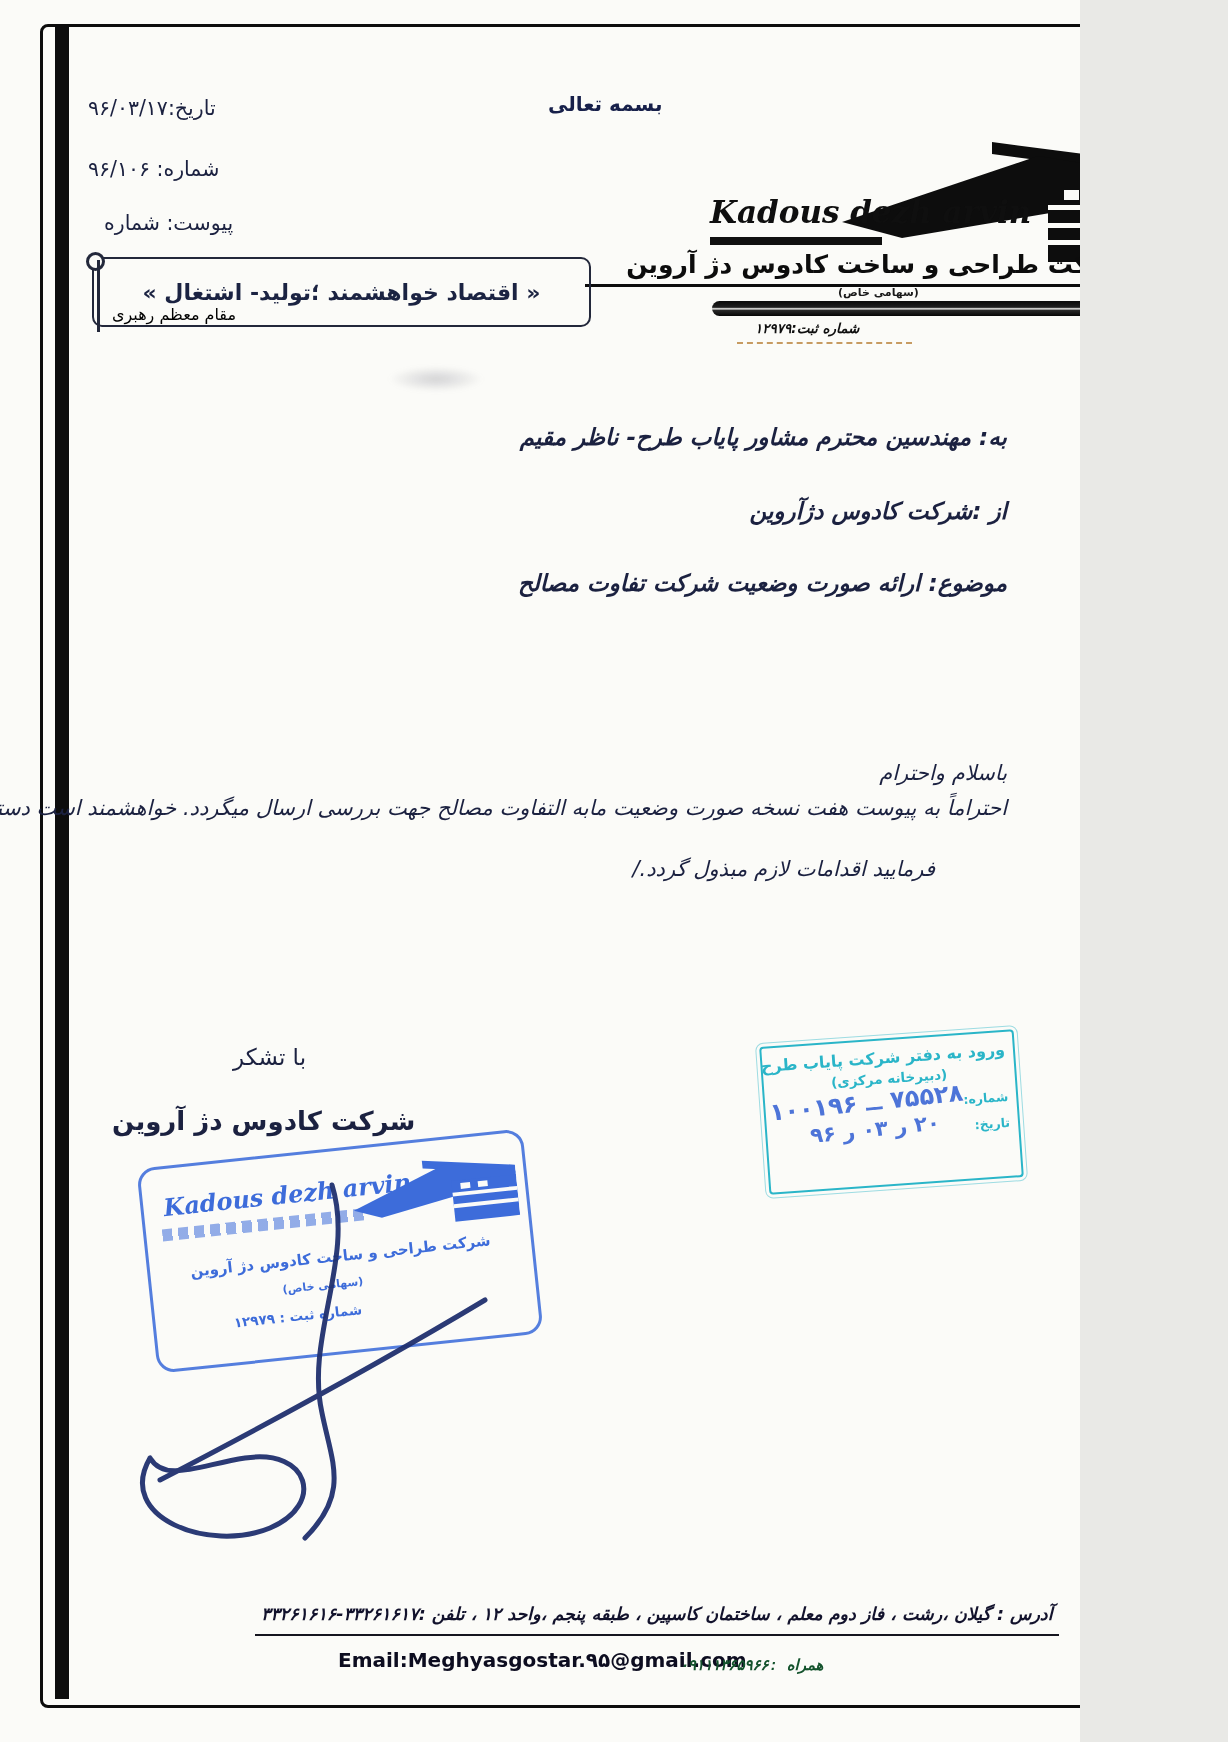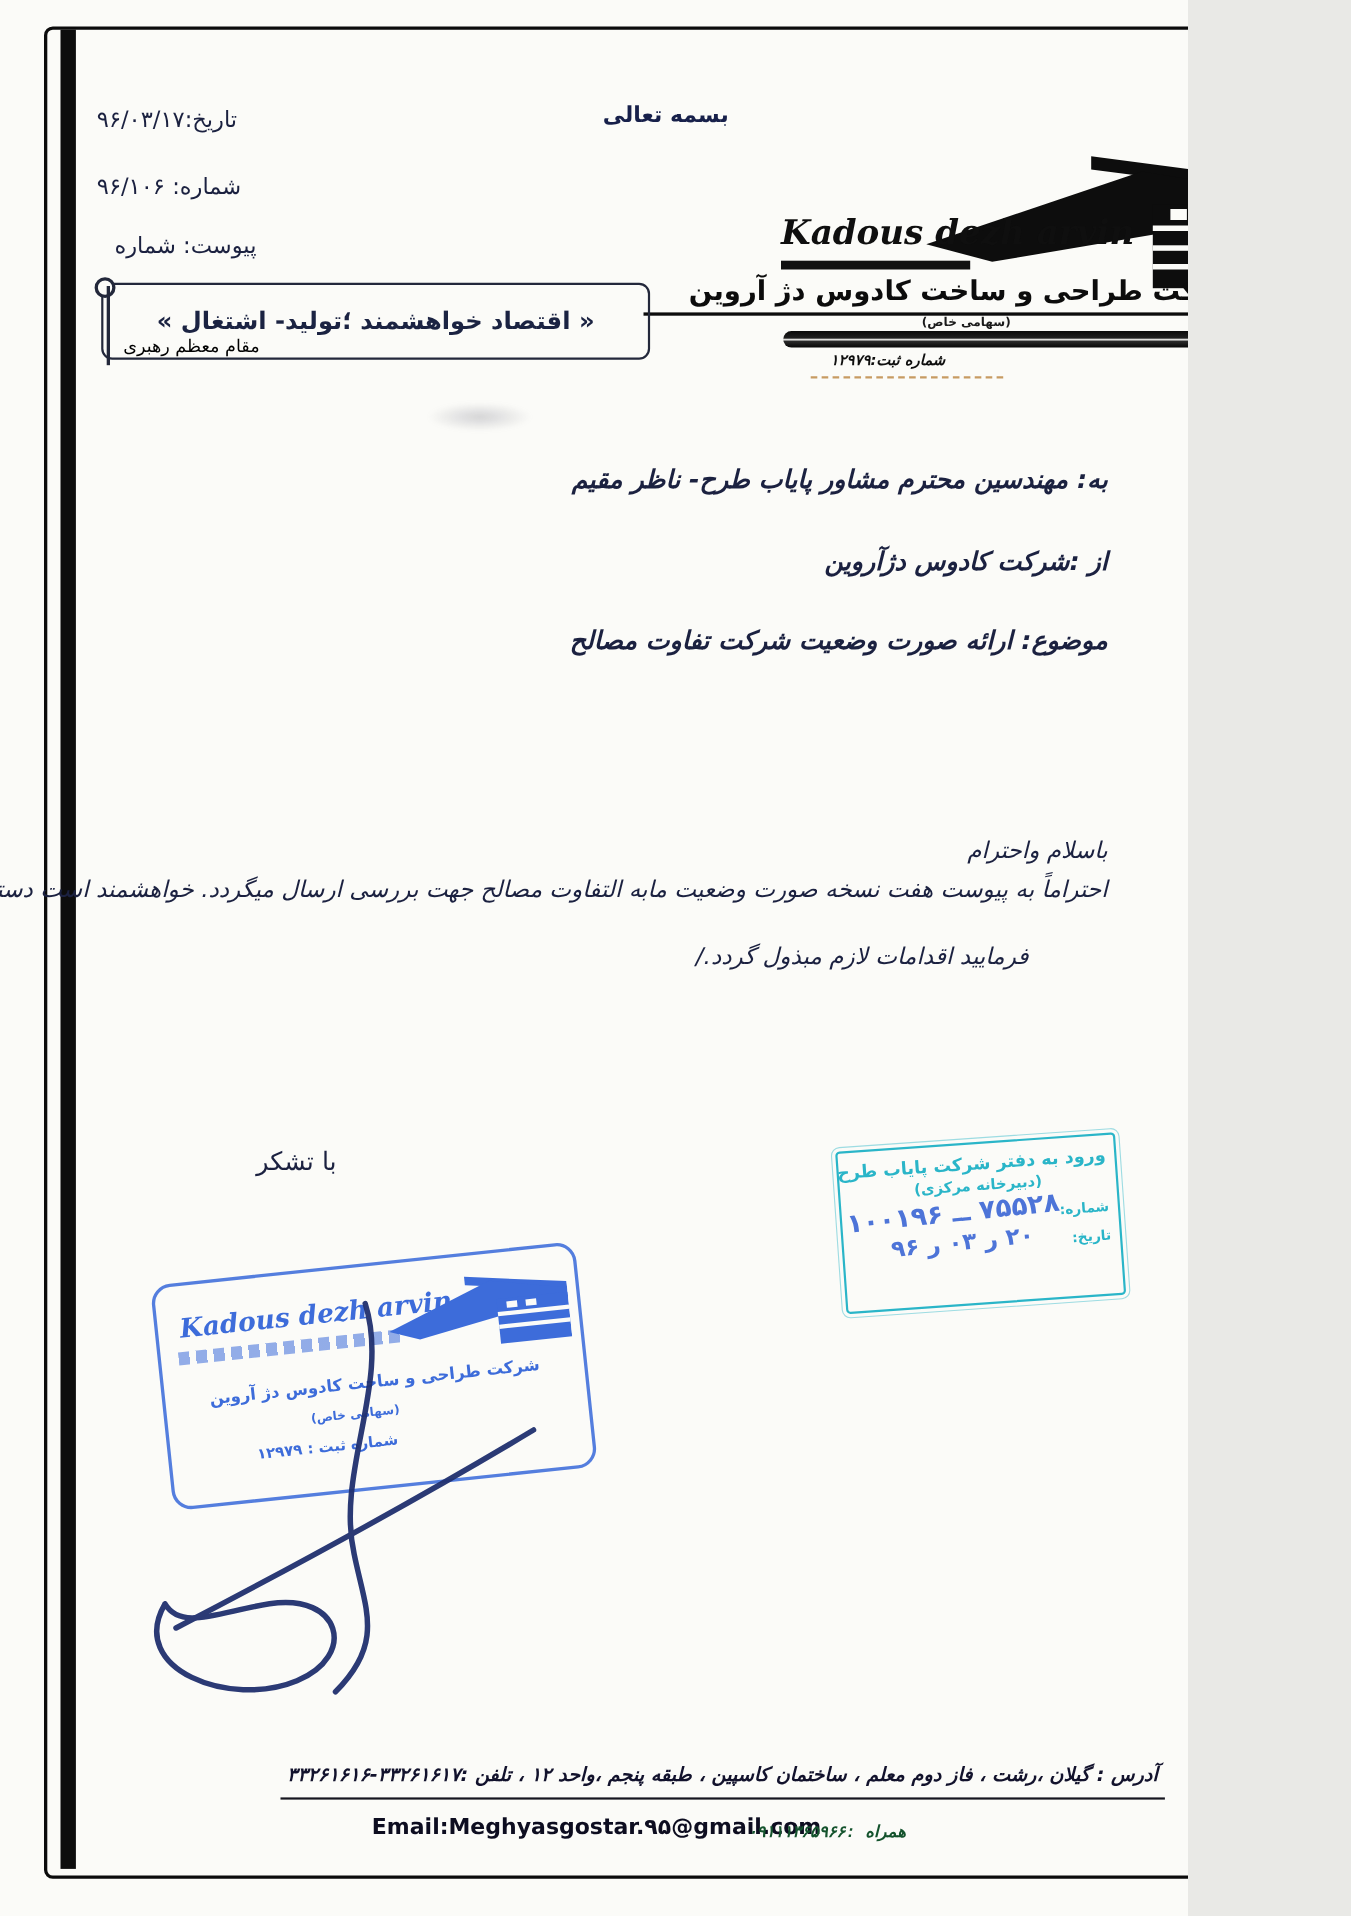--- a/index.html
+++ b/index.html
@@ -121,20 +121,21 @@
   <div class="abs smudge"></div>
 
   <div class="abs rtl bline b-bold to-line">به: مهندسین محترم مشاور پایاب طرح- ناظر مقیم</div>
   <div class="abs rtl bline b-bold from-line">از :شرکت کادوس دژآروین</div>
   <div class="abs rtl bline b-bold subject-line">موضوع: ارائه صورت وضعیت شرکت تفاوت مصالح</div>
   <div class="abs rtl bline b-reg salutation">باسلام واحترام</div>
   <div class="abs rtl bline b-reg par1">احتراماً به پیوست هفت نسخه صورت وضعیت مابه التفاوت مصالح  جهت بررسی ارسال میگردد. خواهشمند است دستور</div>
   <div class="abs rtl bline b-reg par2">فرمایید اقدامات لازم مبذول گردد./</div>
 
   <div class="abs rtl thanks">با تشکر</div>
+  <div class="abs rtl sig-company">شرکت کادوس دژ آروین</div>
 
   <div class="abs company-stamp">
     <div class="abs cs-latin">Kadous dezh arvin</div>
     <div class="abs cs-hatch"></div>
     <svg class="abs cs-building" viewBox="0 0 170 84">
       <path d="M75,14 L170,28 L170,36 L75,22 Z" fill="#2f62d8"></path>
       <path d="M0,58 L98,20 L170,34 L170,42 L28,68 Z" fill="#2f62d8"></path>
       <rect x="103" y="38" width="67" height="42" fill="#2f62d8"></rect>
       <rect x="103" y="50" width="67" height="4" fill="#fbfbf8"></rect>
       <rect x="103" y="62" width="67" height="4" fill="#fbfbf8"></rect>

